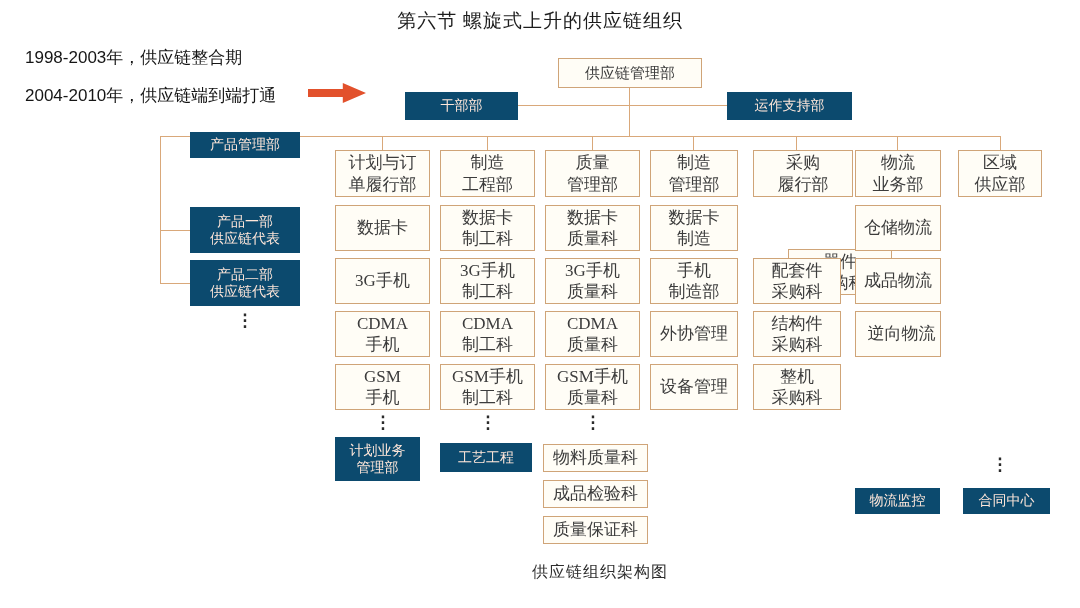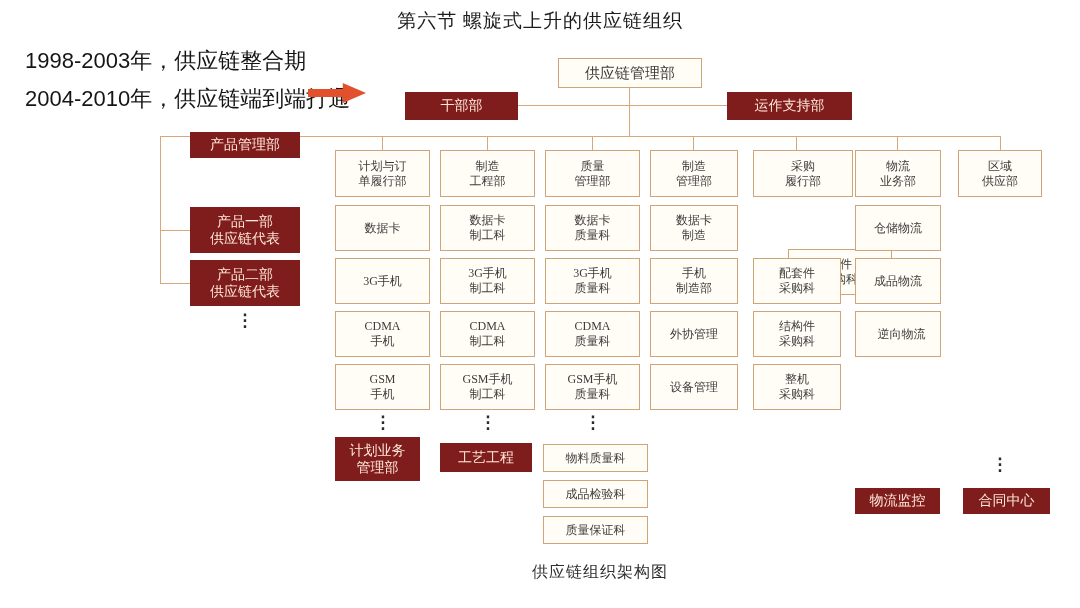--- a/index.html
+++ b/index.html
@@ -1,28 +1,28 @@
 <!DOCTYPE html>
 <html><head>
 <meta charset="utf-8">
 <style>
   html,body{margin:0;padding:0;background:#ffffff;}
   #stage{position:relative;width:1080px;height:608px;background:#ffffff;overflow:hidden;
          font-family:"Liberation Serif","DejaVu Serif",serif;color:#3b3b3b;}
   .box{position:absolute;display:flex;align-items:center;justify-content:center;
        text-align:center;box-sizing:border-box;white-space:pre-line;line-height:1.25;}
-  .wbox{background:#fffdf6;border:1px solid #cfa478;color:#3c3c3c;font-size:12px;}
-  .rbox{background:#7f1d1d;color:#ffe7da;font-size:14px;}
+  .wbox{background:#fffdf6;border:1px solid #cfa478;color:#3c3c3c;font-size:17px;}
+  .rbox{background:#0c4a6e;color:#ffe7da;font-size:14px;}
   .line{position:absolute;background:#d9a87a;}
   .dots{position:absolute;color:#2b2b2b;font-weight:bold;font-size:17px;line-height:1;
         display:flex;align-items:center;justify-content:center;}
   .title{position:absolute;left:0;right:0;top:8px;text-align:center;font-size:19px;
          color:#1c1c1c;letter-spacing:1px;}
   .ann{position:absolute;left:25px;font-family:"Liberation Sans","DejaVu Sans",sans-serif;
-       font-weight:500;font-size:22px;color:#151515;}
+       font-weight:500;font-size:17px;color:#151515;}
   .caption{position:absolute;left:460px;top:562px;width:280px;text-align:center;
            font-size:16px;color:#2e2e2e;letter-spacing:1px;}
   .arrow{position:absolute;left:308px;top:83px;width:58px;height:20px;background:#e2512c;
          clip-path:polygon(0% 30%,60% 30%,60% 0%,100% 50%,60% 100%,60% 70%,0% 70%);}
 </style>
 </head>
 <body>
 
 <div id="stage">
 

